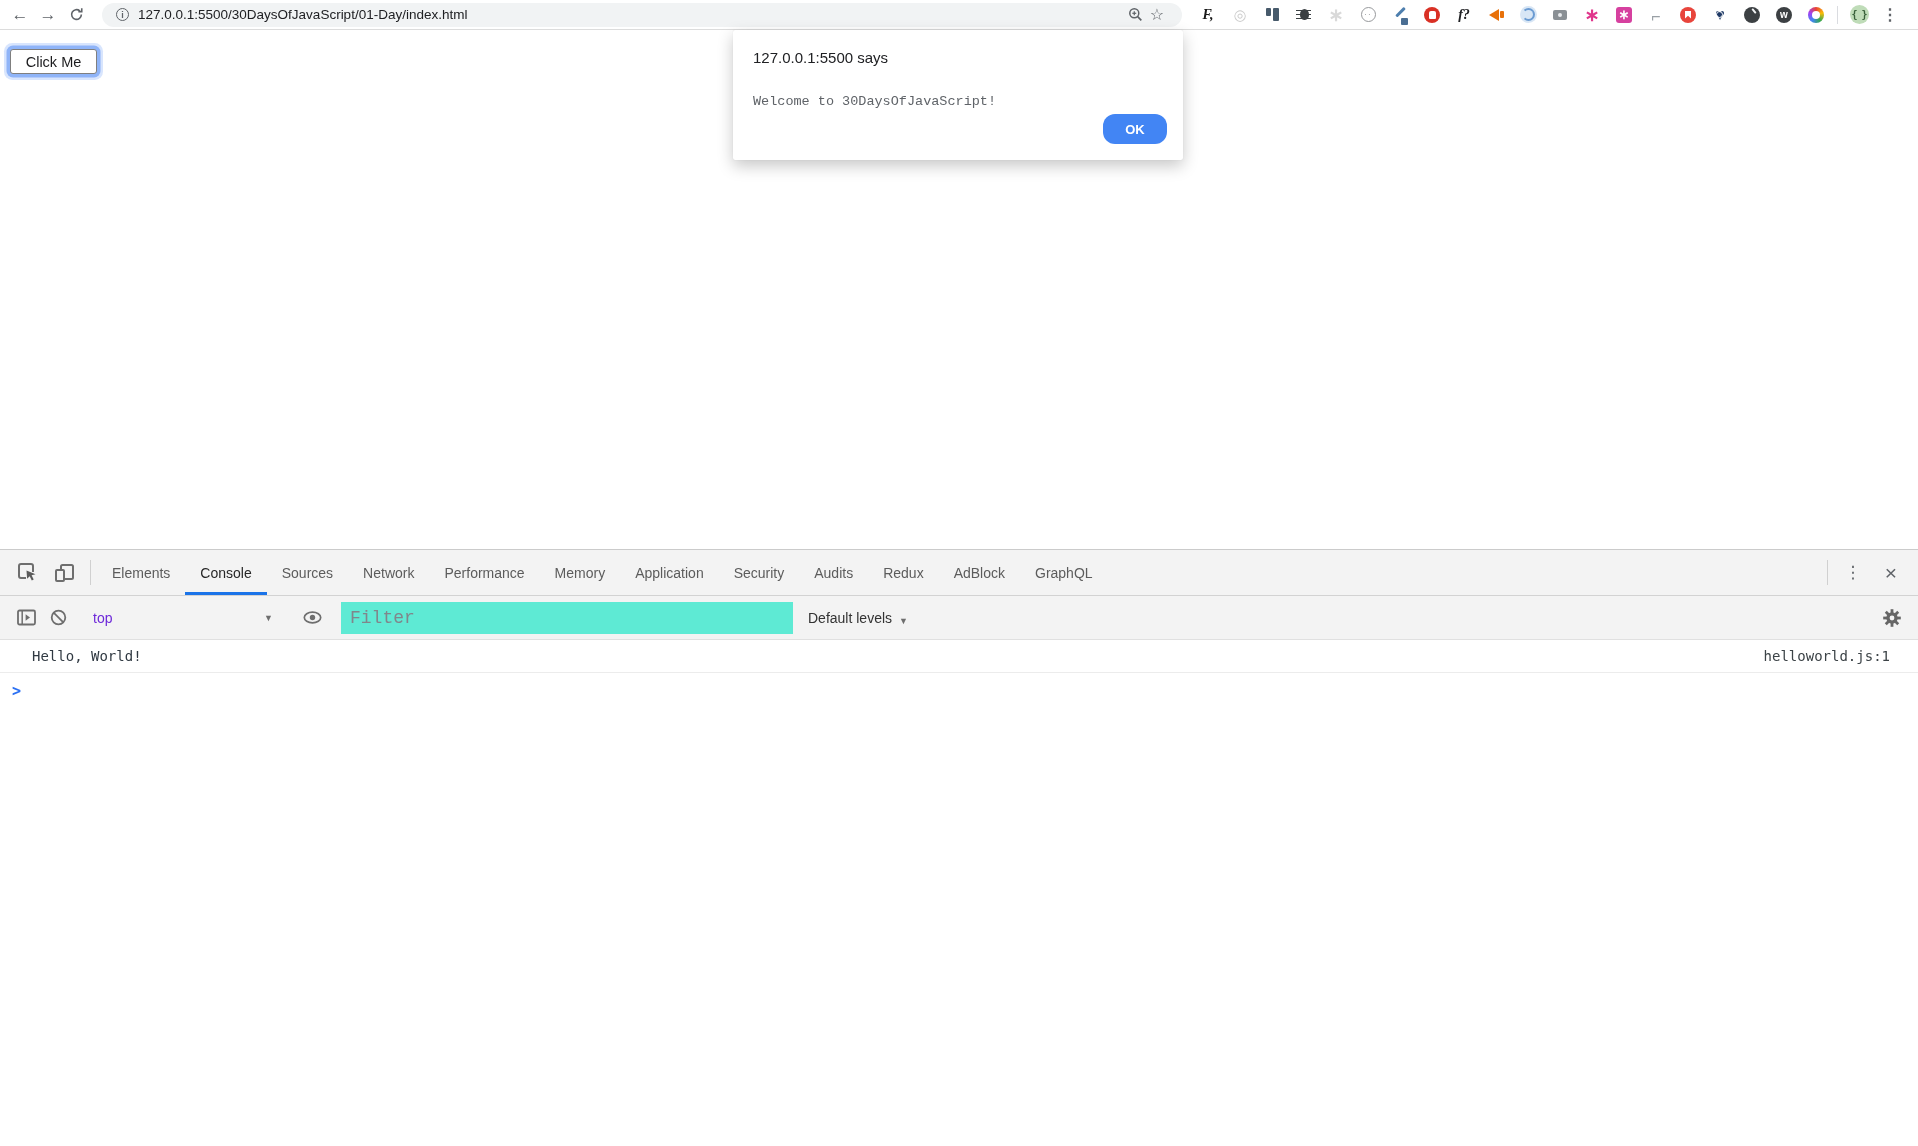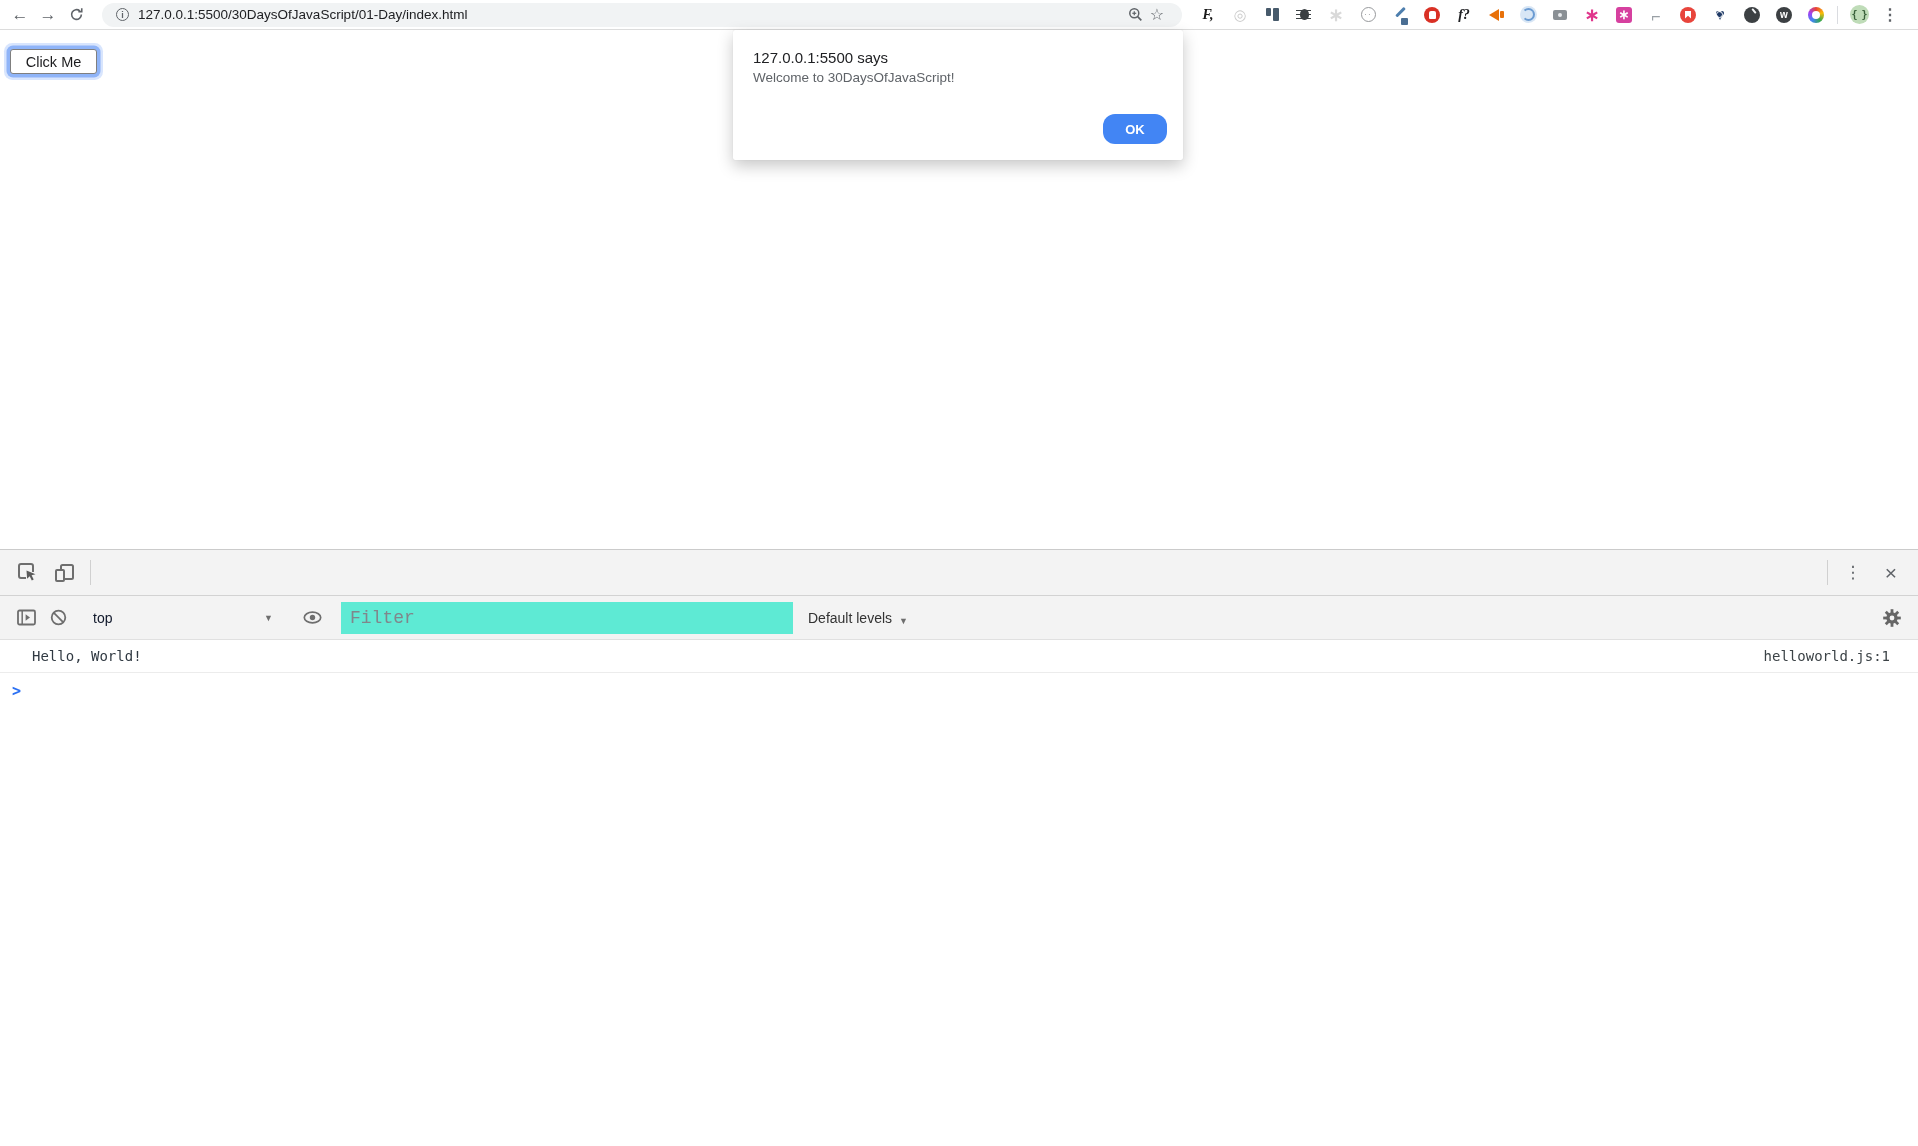--- a/index.html
+++ b/index.html
@@ -88,21 +88,21 @@
   }
 
   
   .dialog {
     position:absolute; left:733px; top:30px; width:450px; height:130px;
     background:#fff; border-radius:2px; z-index:10;
     box-shadow:0 6px 16px rgba(0,0,0,0.22), 0 0 1px rgba(0,0,0,0.15);
     padding:19px 20px;
   }
   .dialog-title { font-size:15px; font-weight:500; color:#202124; }
-  .dialog-msg { margin-top:4px; font-size:13.5px; color:#5f6368; }
+  .dialog-msg { margin-top:28px; font-size:13.5px; color:#5f6368;font-family:Liberation Mono, monospace; }
   .dialog-ok {
     position:absolute; right:16px; bottom:16px; width:64px; height:30px;
     background:#4285f4; color:#fff; border:none; border-radius:12px;
     font-family:"Liberation Sans", sans-serif; font-size:13px; font-weight:bold; cursor:pointer;
   }
 
   
   .devtools { position:absolute; top:549px; left:0; right:0; bottom:0; background:#fff; border-top:1px solid #cbcbcb; }
   .dt-tabbar {
     display:flex; align-items:stretch; height:46px; background:#f3f3f3;
@@ -124,21 +124,21 @@
 
   .dt-toolbar {
     display:flex; align-items:center; height:44px; background:#f3f3f3;
     border-bottom:1px solid #e0e0e0; padding:0 10px;
   }
   .ct-btn { width:32px; height:32px; display:flex; align-items:center; justify-content:center; cursor:pointer; flex:0 0 auto; }
   .context-select {
     width:196px; height:32px; display:flex; align-items:center; justify-content:space-between;
     padding:0 10px 0 6px; cursor:pointer; flex:0 0 auto;
   }
-  .context-label { font-size:14px; color:#0f172a; }
+  .context-label { font-size:14px; color:#6d28d9; }
   .dd-arrow { font-size:9px; color:#6e6e6e; }
   .filter-input {
     width:452px; height:32px; border:none; background:#5eead4; outline:none;
     font-family:Liberation Mono, monospace; font-size:18px; color:#333; padding:0 9px; flex:0 0 auto;
   }
   .filter-input::placeholder { color:#80868b; }
   .levels { display:flex; align-items:flex-end; gap:7px; margin-left:15px; cursor:pointer; }
   .levels-label { font-size:14px; color:#333; }
 
   .console-row {
@@ -248,20 +248,34 @@
           <path d="M9.5 8.5l9 3.7-3.9 1.1 2.1 4.2-1.9 1-2.1-4.3-2.6 2.6z" fill="#5b5b5b"></path>
         </svg>
       </span>
       <span class="dt-iconbtn">
         <svg width="22" height="20" viewBox="0 0 22 20" fill="none">
           <rect x="7" y="2" width="12" height="14" rx="1.5" stroke="#6e6e6e" stroke-width="2"></rect>
           <rect x="2" y="7" width="8" height="11" rx="1" fill="#f3f3f3" stroke="#6e6e6e" stroke-width="2"></rect>
         </svg>
       </span>
       <span class="v-sep"></span>
+      <nav class="dt-tabs" id="dt-tabs">
+          <div class="dt-tab">Elements</div>
+          <div class="dt-tab active">Console</div>
+          <div class="dt-tab">Sources</div>
+          <div class="dt-tab">Network</div>
+          <div class="dt-tab">Performance</div>
+          <div class="dt-tab">Memory</div>
+          <div class="dt-tab">Application</div>
+          <div class="dt-tab">Security</div>
+          <div class="dt-tab">Audits</div>
+          <div class="dt-tab">Redux</div>
+          <div class="dt-tab">AdBlock</div>
+          <div class="dt-tab">GraphQL</div>
+        </nav>
       <span class="dt-spacer"></span>
       <span class="v-sep"></span>
       <div class="dt-right">
         <span class="dt-menu">⋮</span>
         <span class="dt-close">×</span>
       </div>
     </div>
 
     <div class="dt-toolbar">
       <span class="ct-btn">

